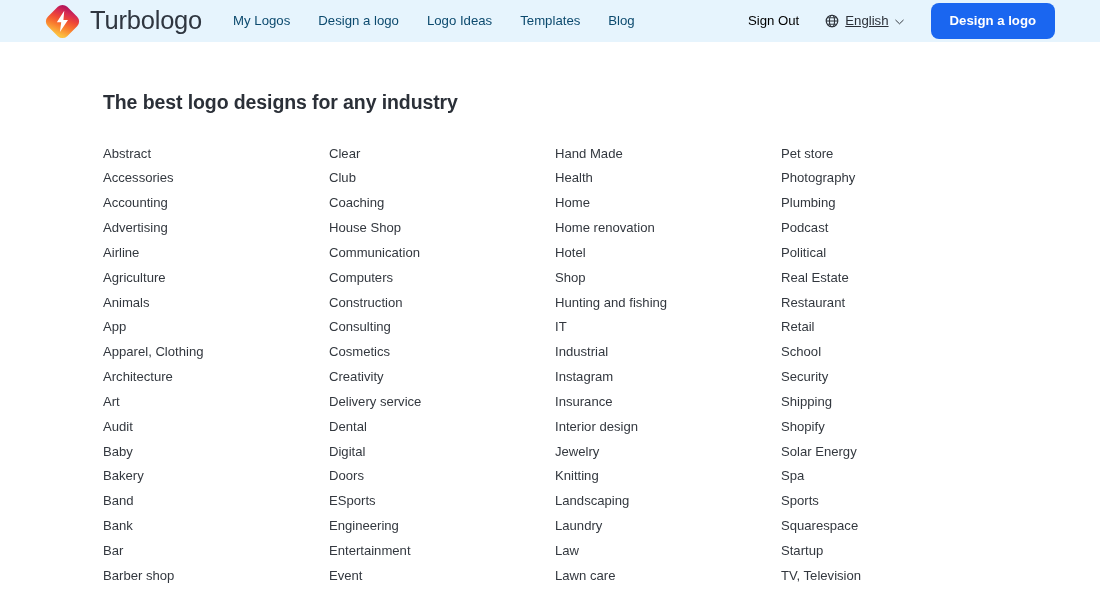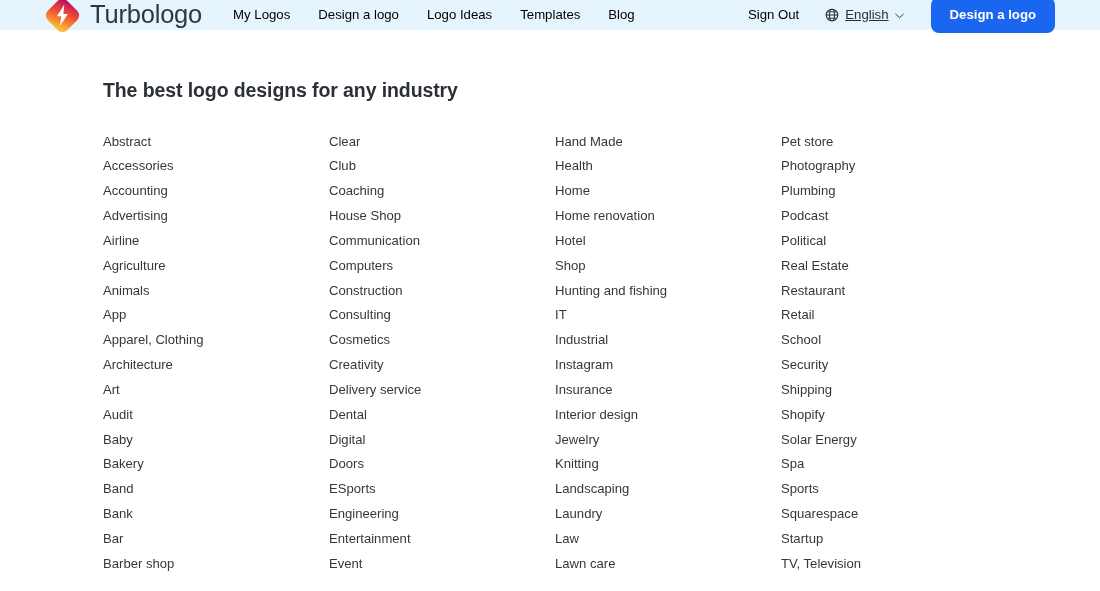--- a/index.html
+++ b/index.html
@@ -9,21 +9,21 @@
     overflow: hidden;
     background: #ffffff;
     font-family: "Liberation Sans", sans-serif;
     -webkit-font-smoothing: antialiased;
   }
 
   
   .header {
     position: relative;
     width: 1100px;
-    height: 30px;
+    height: 42px;
     background: #e6f4fd;
     display: flex;
     align-items: center;
   }
   .brand {
     display: flex;
     align-items: center;
     margin-left: 44px;
     text-decoration: none;
     gap: 9px;
@@ -43,21 +43,21 @@
   }
 
   .nav {
     display: flex;
     align-items: center;
     margin-left: 31px;
     gap: 0;
   }
   .nav-item {
     font-size: 13.2px;
-    color: #000000;
+    color: #0c4a6e;
     text-decoration: none;
     white-space: nowrap;
     padding: 6px 0;
     margin-right: 28px;
     line-height: 1;
   }
   .nav-item:last-child { margin-right: 0; }
 
   .header-right {
     margin-left: auto;

